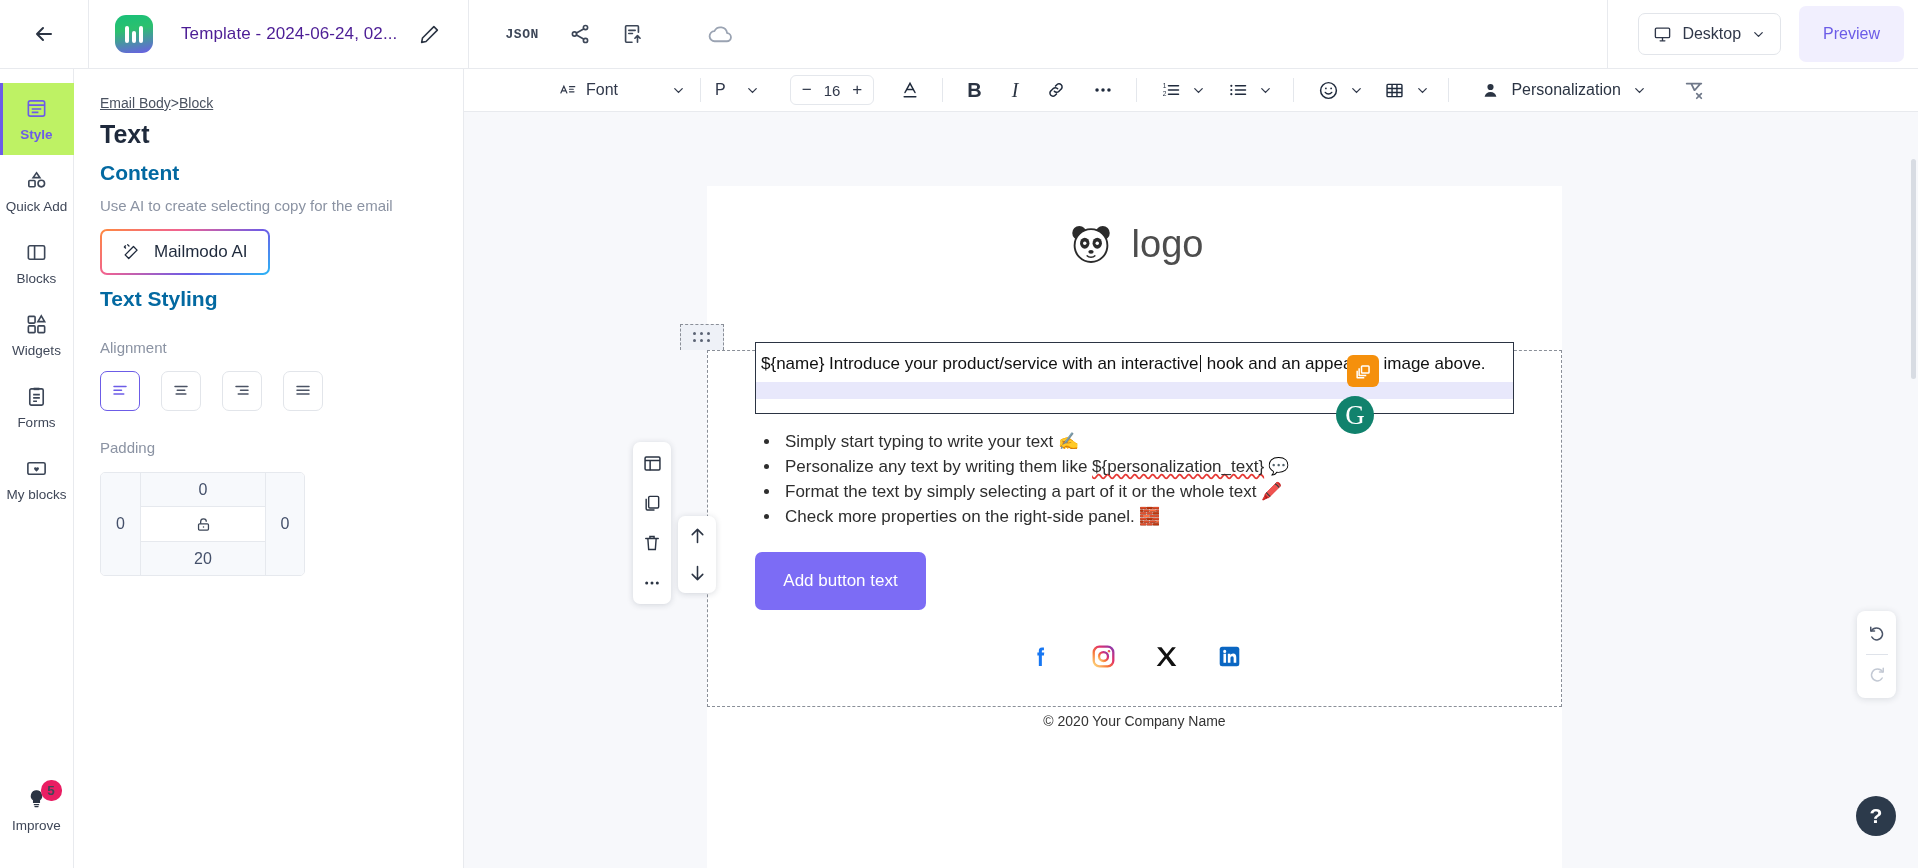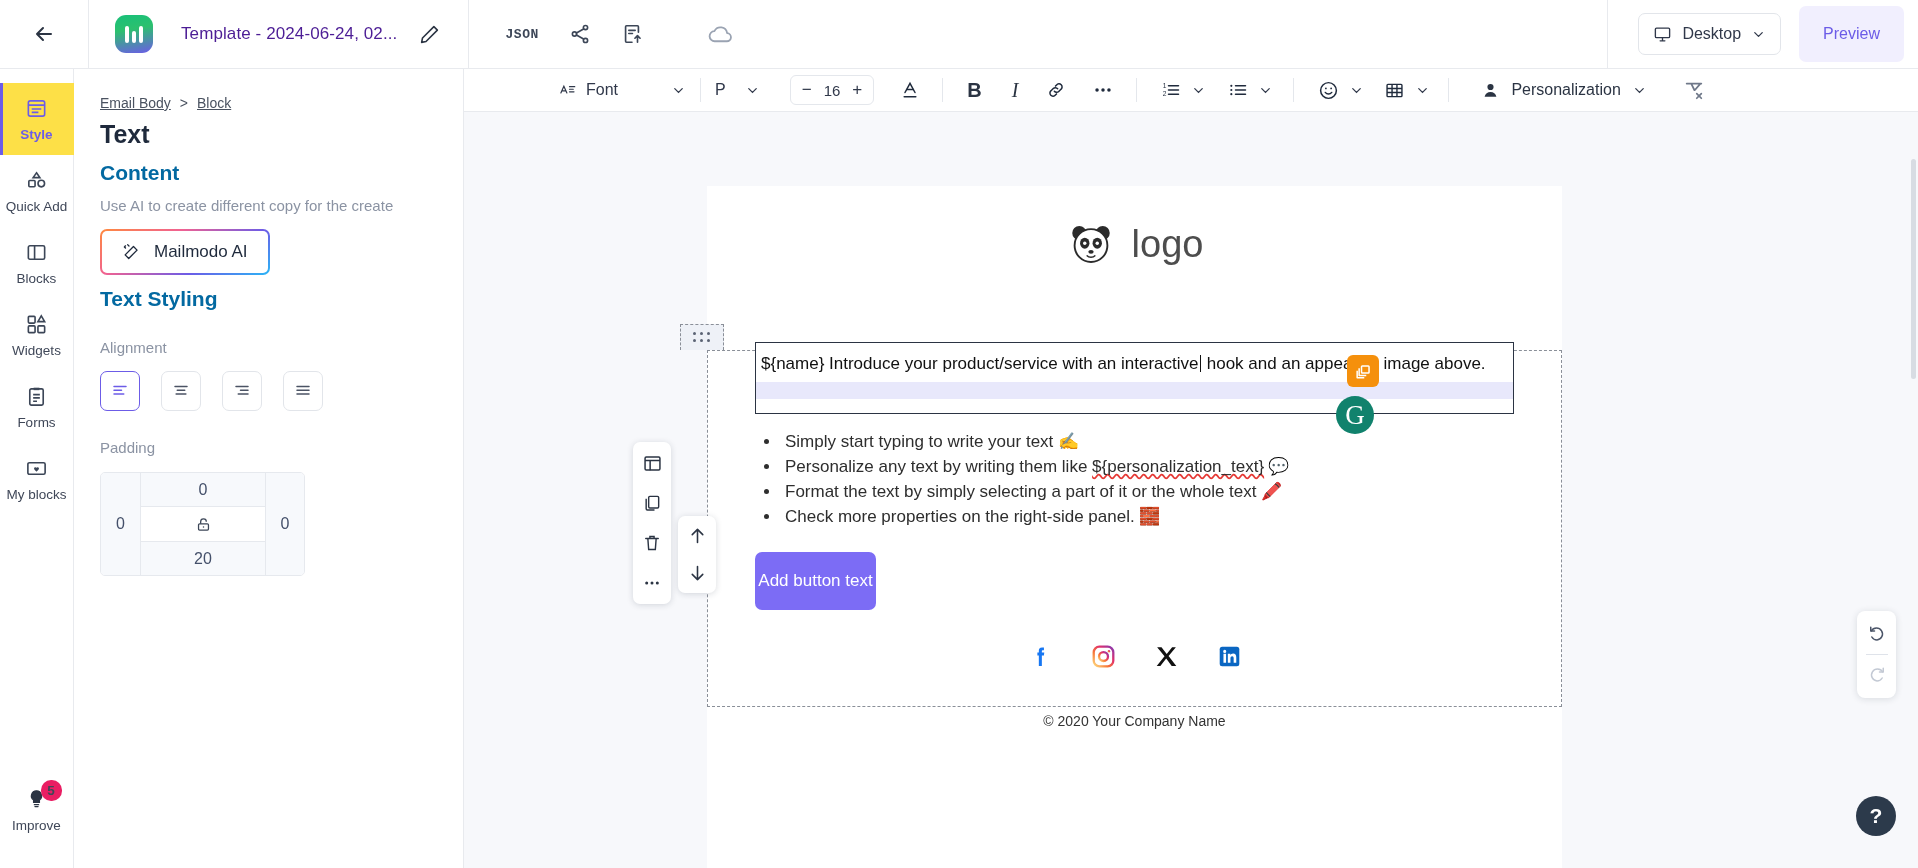--- a/index.html
+++ b/index.html
@@ -71,38 +71,38 @@
     position: absolute; top: 69px; left: 0; width: 74px; height: 799px;
     background: #fff; border-right: 1px solid #e8eaee;
     display: flex; flex-direction: column; align-items: center; padding-top: 14px;
   }
   .rail-item {
     width: 74px; height: 72px; display: flex; flex-direction: column;
     align-items: center; justify-content: center; gap: 7px; cursor: pointer;
     color: #3c4657; position: relative;
   }
   .rail-item span { font-size: 13.5px; color: #3f4758; }
-  .rail-item.active { background: #fde047; color: #6c5ce7; }
+  .rail-item.active { background: #bef264; color: #6c5ce7; }
   .rail-item.active span { color: #6c5ce7; font-weight: 700; }
   .rail-item.active::before {
     content: ""; position: absolute; left: 0; top: 0; bottom: 0; width: 3px; background: #6c5ce7;
   }
   .rail-gap { flex: 1; }
   .badge {
     position: absolute; top: 6px; right: 12px; background: #e91e63; color: #fff;
     border-radius: 10px; min-width: 21px; height: 21px; font-size: 12px; font-weight: 700;
     display: flex; align-items: center; justify-content: center; padding: 0 5px;
   }
 
   
   .panel {
     position: absolute; top: 69px; left: 74px; width: 390px; height: 799px;
     background: #fff; border-right: 1px solid #e8eaee; padding: 26px 0 0 26px;
   }
-  .crumbs { display: flex; align-items: center; gap: 9px; font-size: 14px; color: #4a5260; }
+  .crumbs { display: flex; align-items: center; font-size: 14px; color: #4a5260; }
   .crumbs a { color: #4a5260; text-decoration: underline; cursor: pointer; }
   .crumbs i { font-style: normal; color: #4a5260; }
   .panel h1 { font-size: 25px; color: #1f2a3c; margin-top: 9px; font-weight: 700; }
   .panel h2 { font-size: 21px; color: #0369a1; margin-top: 12px; font-weight: 700; }
   .panel .hint { font-size: 15px; color: #8b93a3; margin-top: 12px; }
   .ai-btn {
     margin-top: 15px; display: inline-flex; align-items: center; gap: 13px;
     border-radius: 7px; padding: 11px 20px; background: #fff; cursor: pointer;
     font-size: 17px; color: #1f2a3c;
     border: 2px solid transparent;
@@ -197,21 +197,21 @@
   }
   ul.feature-list { margin: 16px 0 0 26px; }
   ul.feature-list li {
     font-size: 17px; color: #2e2e2e; line-height: 1.47; padding-left: 4px;
   }
   .squiggle {
     text-decoration: underline wavy #e53935; text-decoration-skip-ink: none;
   }
   .cta {
     margin-top: 22px; background: #7c6cf5; color: #fff; border: none; border-radius: 7px;
-    width: 121px; height: 58px; font-size: 17px; line-height: 1.25; cursor: pointer;
+    width: 171px; height: 58px; font-size: 17px; line-height: 1.25; cursor: pointer;
     font-family: "Liberation Sans", sans-serif;
   }
   .email-foot { padding: 34px 0 0; text-align: center; }
   .socials { display: flex; gap: 38px; justify-content: center; }
   .copyright { font-size: 14px; color: #333; margin-top: 44px; }
 
   
   .blk-tools {
     position: absolute; left: 169px; top: 330px; width: 38px;
     background: #fff; border-radius: 7px; box-shadow: 0 1px 6px rgba(30,40,60,.17);
@@ -378,21 +378,21 @@
   </div>
 
   <div class="panel">
     <div class="crumbs">
       <a>Email Body</a>
       <i>&gt;</i>
       <a>Block</a>
     </div>
     <h1>Text</h1>
     <h2>Content</h2>
-    <div class="hint">Use AI to create different copy for the create</div>
+    <div class="hint">Use AI to create selecting copy for the email</div>
     <div class="ai-btn">
       <svg width="19" height="19" viewBox="0 0 24 24" fill="none" stroke="#1f2a3c" stroke-width="1.7" stroke-linecap="round" stroke-linejoin="round">
         <path d="M14.5 4.5L19 9 8.5 19.5 4 15z"></path>
           <path d="M3 5l1.4 1.4M4.4 3.6L3 5M8 3l.8.8M7.2 2.2 8 3"></path>
       </svg>
       <span>Mailmodo AI</span>
     </div>
     <h2>Text Styling</h2>
     <div class="sec-label">Alignment</div>
     <div class="align-row">

